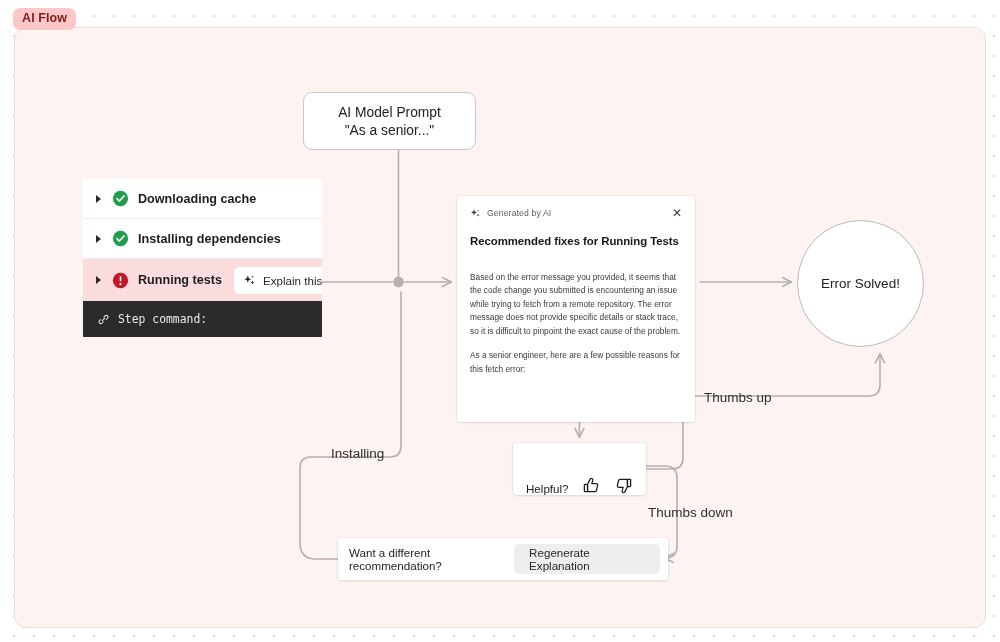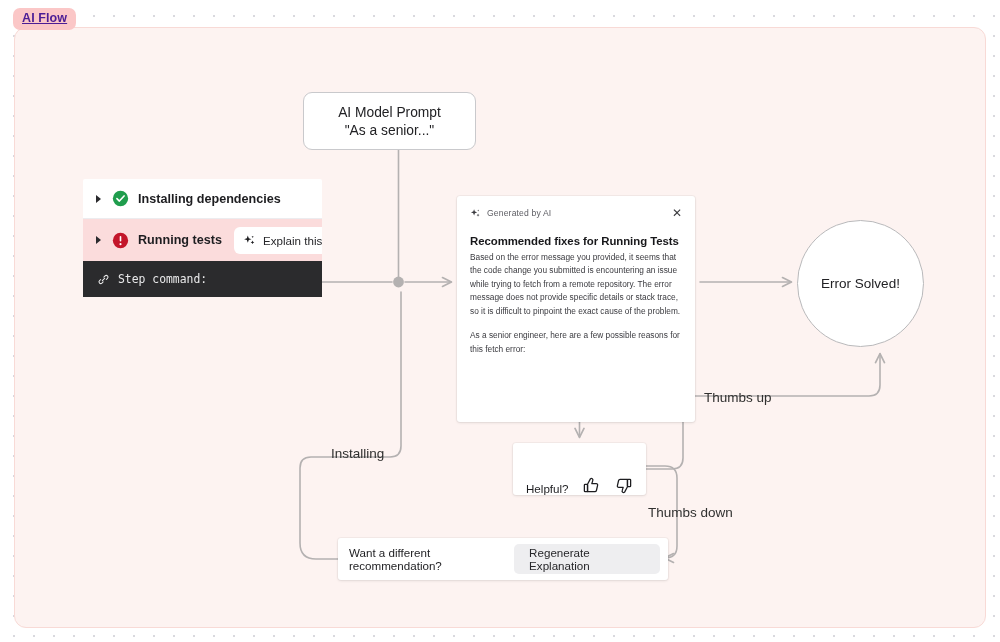--- a/index.html
+++ b/index.html
@@ -15,28 +15,27 @@
     background-color: #ffffff;
     background-image: radial-gradient(circle, #d9d9de 1px, transparent 1.1px);
     background-size: 20px 20px;
     background-position: 4px 6px;
   }
 
   
   .group-badge {
     position: absolute; left: 13px; top: 8px;
     background: #fbc7c7;
-    color: #4c1d95;
+    color: #7f1d1d;
     font-size: 12.5px; font-weight: 700;
     padding: 4px 9px 5px 9px;
     border-radius: 7px;
     letter-spacing: .1px;
     z-index: 40;
     line-height: 1;
-    text-decoration: underline;
   }
 
   
   .group-box {
     position: absolute;
     left: 14px; top: 27px;
     width: 972px; height: 601px;
     background: #fdf3f1;
     border: 1px solid #f8dad6;
     border-radius: 12px;
@@ -137,21 +136,21 @@
   .ai-close {
     margin-left: auto; font-size: 12px; color: #3b3b3f;
     line-height: 1; cursor: pointer;
   }
   .ai-title {
     margin-top: 15px;
     font-size: 11.4px; font-weight: 700; color: #17171a;
     letter-spacing: -.05px;
   }
   .ai-p {
-    margin-top: 4px;
+    margin-top: 24px;
     font-size: 8.3px; line-height: 1.62; color: #3a3a3f;
   }
   .ai-p2 { margin-top: 11px; }
 
   
   .helpful-card {
     position: absolute; left: 513px; top: 443px;
     width: 133px; height: 52px;
     background: #ffffff;
     border-radius: 3px;
@@ -238,20 +237,28 @@
   <div class="edge-label" style="left:331px; top:447px;">Installing</div>
 
   <div class="prompt-node">
     <div class="l1">AI Model Prompt</div>
     <div class="l2">"As a senior..."</div>
   </div>
 
   <div class="steps-clip">
     <div class="steps-inner">
 
+      <div class="step-row">
+        <span class="caret"></span>
+        <svg class="st-ico" viewBox="0 0 20 20">
+          <circle cx="10" cy="10" r="9" fill="#1f9d4d"></circle>
+          <path d="M5.8 10.2 L8.7 13 L14.2 7" fill="none" stroke="#ffffff" stroke-width="1.9" stroke-linecap="round" stroke-linejoin="round"></path>
+        </svg>
+        <span class="step-label">Downloading cache</span>
+      </div>
 
       <div class="step-row">
         <span class="caret"></span>
         <svg class="st-ico" viewBox="0 0 20 20">
           <circle cx="10" cy="10" r="9" fill="#1f9d4d"></circle>
           <path d="M5.8 10.2 L8.7 13 L14.2 7" fill="none" stroke="#ffffff" stroke-width="1.9" stroke-linecap="round" stroke-linejoin="round"></path>
         </svg>
         <span class="step-label">Installing dependencies</span>
       </div>
 

